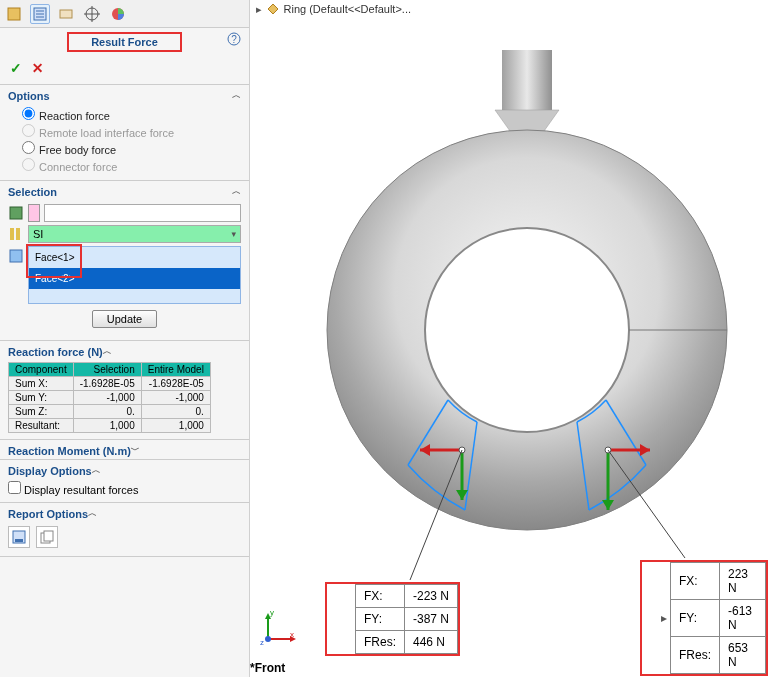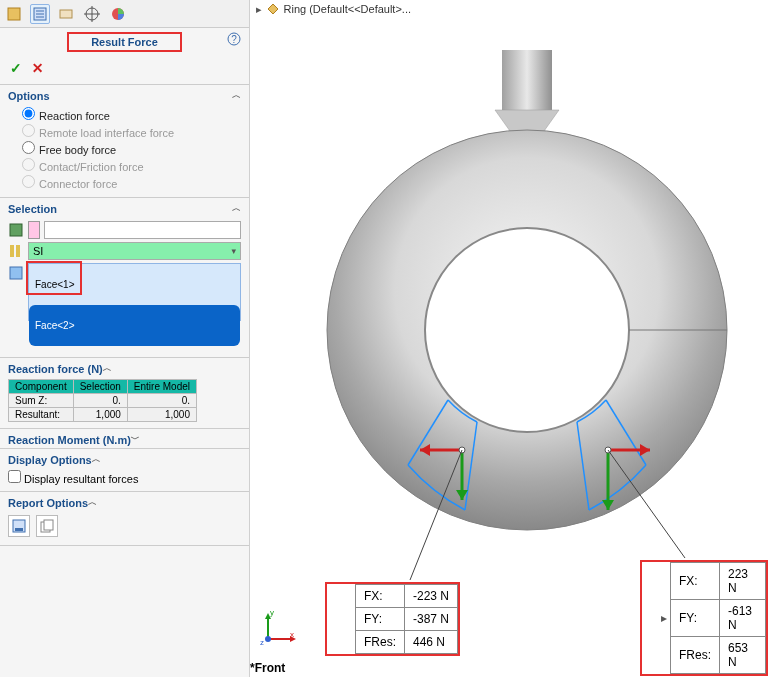--- a/index.html
+++ b/index.html
@@ -119,23 +119,22 @@
     display: flex; align-items: center; justify-content: space-between;
   }
   .face-list {
     margin-left: 20px;
     border: 1px solid #8fb5e5;
     background: #d6e8fb;
     height: 58px;
     position: relative;
   }
   .face-list .fitem {
-    padding: 15px 6px;
+    padding: 5px 6px;
     font-size: 10px;
-    border-radius: 6px;
   }
   .face-list .fitem.sel {
     background: #0a64c8;
     color: #fff;
   }
   .red-box {
     position: absolute;
     border: 2px solid #e53030;
     pointer-events: none;
   }
@@ -281,21 +280,20 @@
 
   <div class="section">
     <div class="section-head">
       <span>Options</span>
       <span class="collapse">︿</span>
     </div>
     <div class="opts">
       <label><input type="radio" name="opt" checked="" style=""><span>Reaction force</span></label>
       <label class="dis"><input type="radio" name="opt" disabled="" style=""><span>Remote load interface force</span></label>
       <label><input type="radio" name="opt" style=""><span>Free body force</span></label>
-      <label class="dis"><input type="radio" name="opt" disabled="" style=""><span>Contact/Friction force</span></label>
       <label class="dis"><input type="radio" name="opt" disabled="" style=""><span>Connector force</span></label>
     </div>
   </div>
 
   <div class="section">
     <div class="section-head">
       <span>Selection</span>
       <span class="collapse">︿</span>
     </div>
     <div class="sel-area">
@@ -344,20 +342,30 @@
       <span class="collapse">︿</span>
     </div>
     <table class="rf">
       <tbody>
           <tr>
         <th>Component</th>
         <th class="h2">Selection</th>
         <th class="h2">Entire Model</th>
       </tr>
       <tr>
+            <td class="lbl">Sum X:</td>
+            <td>-1.6928E-05</td>
+            <td>-1.6928E-05</td>
+          </tr>
+      <tr>
+            <td class="lbl">Sum Y:</td>
+            <td>-1,000</td>
+            <td>-1,000</td>
+          </tr>
+      <tr>
             <td class="lbl">Sum Z:</td>
             <td>0.</td>
             <td>0.</td>
           </tr>
       <tr>
             <td class="lbl">Resultant:</td>
             <td>1,000</td>
             <td>1,000</td>
           </tr>
     </tbody>

